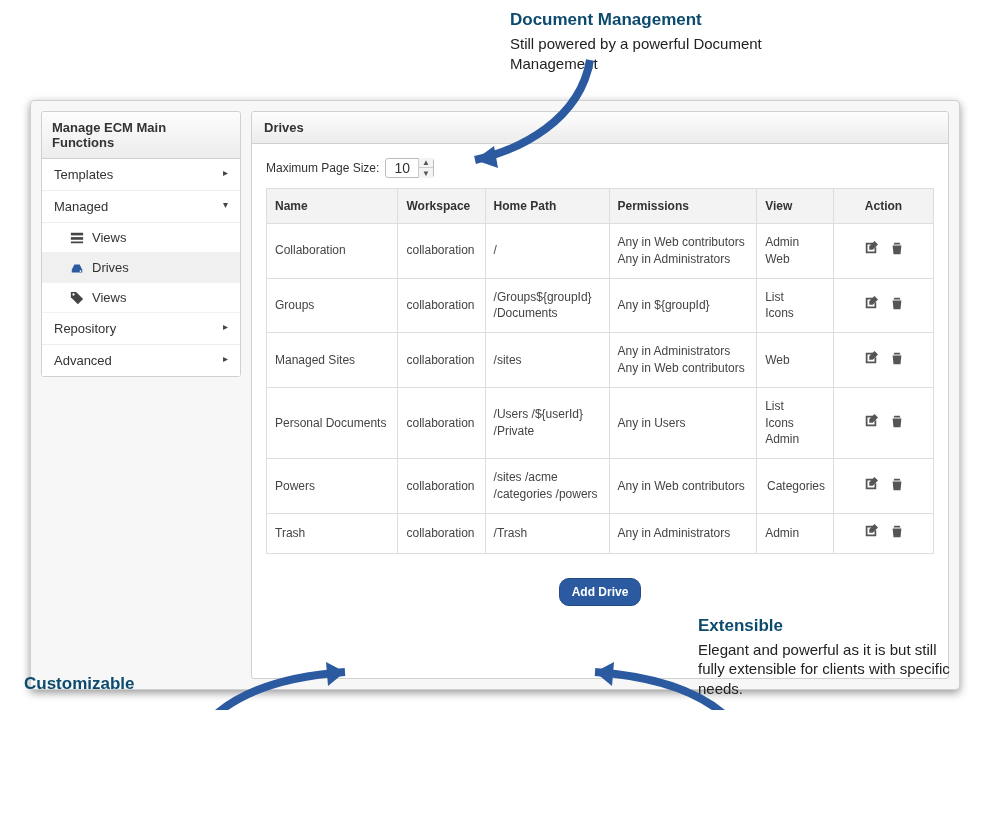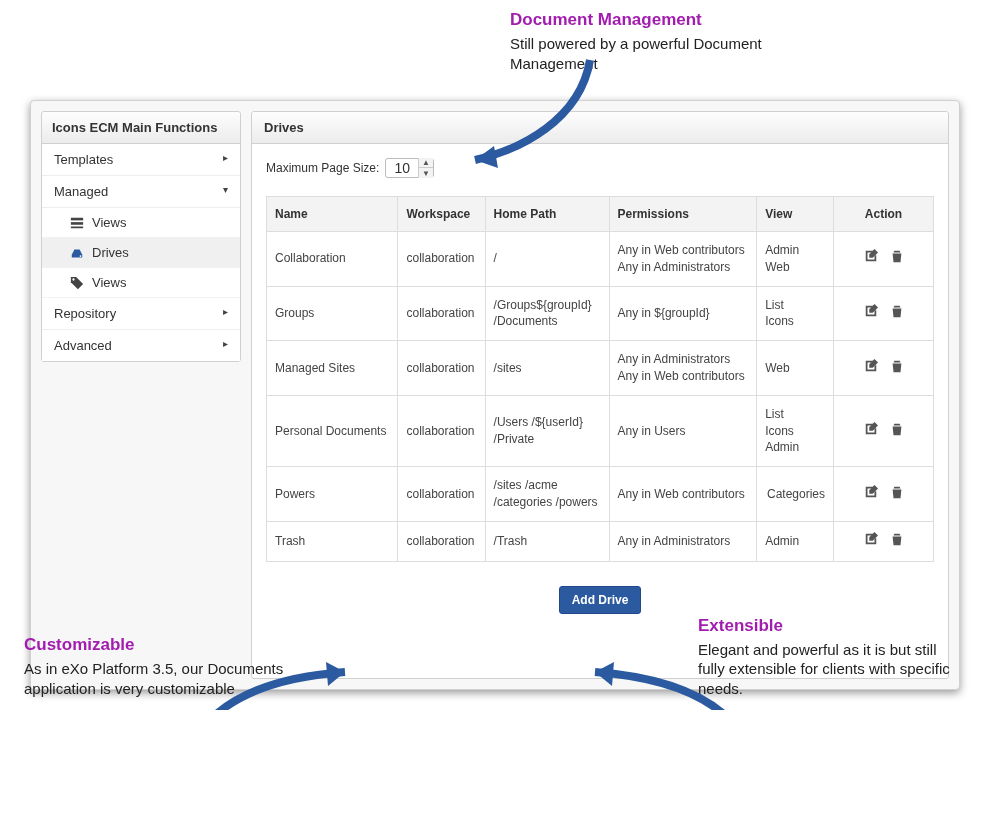--- a/index.html
+++ b/index.html
@@ -1,19 +1,19 @@
 <!DOCTYPE html>
 <html><head>
 <meta charset="utf-8">
 <style>
 * { box-sizing: border-box; margin: 0; padding: 0; }
 body { font-family: Arial, Helvetica, sans-serif; background: #fff; font-size: 13px; color: #333; padding: 20px 30px; position: relative; }
 
 .annot { position: absolute; width: 260px; }
-.annot h3 { color: #a21caf; font-size: 17px; font-weight: bold; margin-bottom: 4px; }
+.annot h3 { color: #0c4a6e; font-size: 17px; font-weight: bold; margin-bottom: 4px; }
 .annot p { font-size: 15px; color: #222; line-height: 1.3; }
 .annot-top { top: 10px; left: 510px; }
 .annot-bl { bottom: 12px; left: 24px; }
 .annot-br { bottom: 12px; right: 35px; }
 
 .arrow { position: absolute; pointer-events: none; }
 .arrow svg path { fill: none; stroke: #2c5aa0; stroke-width: 8; }
 
 .container { margin-top: 80px; display: flex; gap: 10px; border: 1px solid #d0d0d0; background: #f7f7f7; padding: 10px; box-shadow: 0 3px 8px rgba(0,0,0,.4); border-radius: 4px; width: 930px; height: 590px; }
 
@@ -25,50 +25,49 @@
 .menu-caret { font-size: 10px; color: #444; }
 .submenu { background: #fff; }
 .sub-item { padding: 7px 10px 7px 28px; display: flex; align-items: center; gap: 8px; cursor: pointer; border-bottom: 1px solid #f2f2f2; font-size: 13px; }
 .sub-item.selected { background: #f0f0f0; }
 .sub-ico { width: 14px; height: 14px; display: inline-flex; align-items: center; justify-content: center; color: #333; }
 
 
 .main { flex: 1; background: #fff; border: 1px solid #d0d0d0; border-radius: 3px; display: flex; flex-direction: column; }
 .panel-header { background: linear-gradient(#fdfdfd,#ececec); border-bottom: 1px solid #d0d0d0; padding: 8px 12px; font-weight: bold; border-radius: 3px 3px 0 0; }
 .panel-body { padding: 14px 14px 20px; flex: 1; display: flex; flex-direction: column; }
-.toolbar { display: flex; align-items: center; gap: 6px; font-size: 12px; margin-bottom: 18px; }
+.toolbar { display: flex; align-items: center; gap: 6px; font-size: 12px; margin-bottom: 10px; }
 .pagesize { display: inline-flex; align-items: center; border: 1px solid #bbb; border-radius: 3px; background: #fff; height: 20px; }
 .pagesize-val { padding: 0 8px; font-size: 14px; }
 .pagesize-stepper { display: flex; flex-direction: column; border-left: 1px solid #ccc; }
 .step { width: 14px; height: 10px; font-size: 8px; display:flex; align-items:center; justify-content:center; cursor:pointer; color:#555; background:#f3f3f3; }
 .step:first-child { border-bottom:1px solid #ccc; }
 
 table { width: 100%; border-collapse: collapse; font-size: 12px; }
 th, td { border: 1px solid #ddd; padding: 10px 8px; vertical-align: middle; text-align: left; }
 th { background: #f3f3f3; font-weight: bold; color: #333; }
 th.action-col, td.action-col { text-align: center; width: 100px; }
 td { color: #444; line-height: 1.4; }
 .act-icons { display: inline-flex; gap: 12px; justify-content: center; }
 .act-icons span { cursor: pointer; color: #555; }
 
 .footer { text-align: center; margin-top: 24px; }
-.btn-add { background: #2c5aa0; color: #fff; border: 1px solid #224a88; padding: 6px 12px; font-size: 12px; font-weight: bold; border-radius: 3px; cursor: pointer; }
+.btn-add { background: #2c5aa0; color: #fff; border: 1px solid #224a88; padding: 6px 12px; font-size: 12px; font-weight: bold; border-radius: 10px; cursor: pointer; }
 
 svg.ico { width:14px; height:14px; display:block; }
 </style>
 </head>
 <body>
 
 <div class="annot annot-top">
   <h3>Document Management</h3>
   <p>Still powered by a powerful Document Management</p>
 </div>
 <div class="annot annot-bl">
   <h3>Customizable</h3>
-  <p>As in eXo Platform 3.5, our Documents application is very customizable</p>
 </div>
 <div class="annot annot-br">
   <h3>Extensible</h3>
   <p>Elegant and powerful as it is but still fully extensible for clients with specific needs.</p>
 </div>
 
 <div class="arrow" style="top:50px; left:460px;">
   <svg width="160" height="130">
       <path d="M130,10 C120,70 60,100 15,110"></path>
       <polygon points="15,110 34,96 38,118" fill="#2c5aa0"></polygon>
@@ -83,21 +82,21 @@
 <div class="arrow" style="top:660px; left:580px;">
   <svg width="160" height="80">
       <path d="M150,60 C120,30 70,16 15,12"></path>
       <polygon points="15,12 34,2 32,26" fill="#2c5aa0"></polygon>
     </svg>
 </div>
 
 <div class="container">
 
   <div class="sidebar">
-    <div class="sidebar-header">Icons ECM Main Functions</div>
+    <div class="sidebar-header">Manage ECM Main Functions</div>
 
     <div class="menu-item">
       <span>Templates</span>
       <span class="menu-caret">▸</span>
     </div>
 
     <div class="menu-item">
       <span>Managed</span>
       <span class="menu-caret">▾</span>
     </div>

